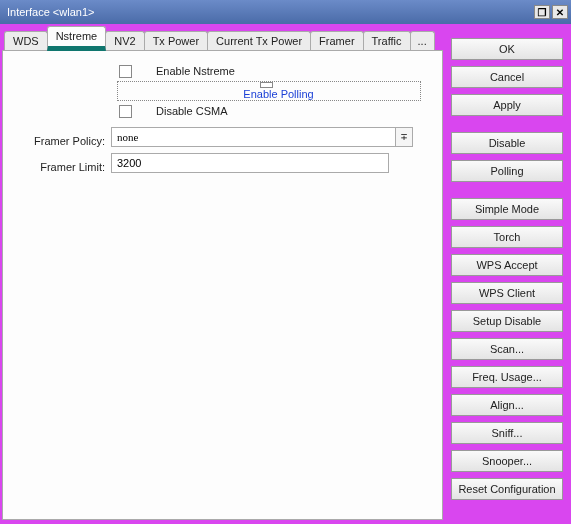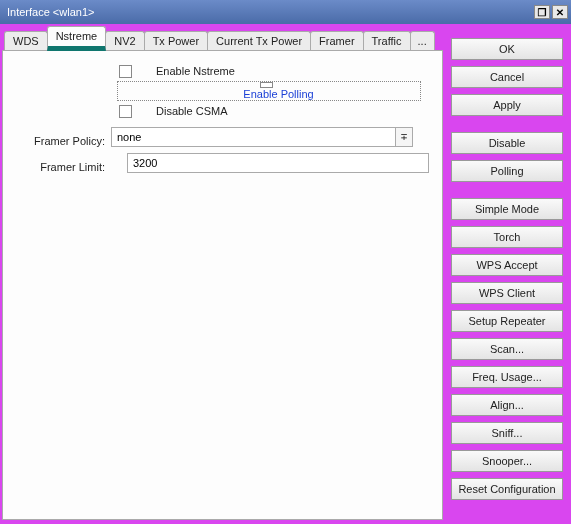--- a/index.html
+++ b/index.html
@@ -116,38 +116,38 @@
   }
   .select-input {
     flex: 1;
     height: 20px;
     border: 1px solid #aaa;
     border-right: none;
     background: #fff;
     padding: 0 5px;
     display: flex;
     align-items: center;
+    font-family: Liberation Serif, serif;
   }
   .select-btn {
     width: 18px; height: 20px;
     border: 1px solid #aaa;
     background: #f5f5f5;
     display: flex; align-items: center; justify-content: center;
     cursor: pointer;
     font-size: 9px;
   }
   .text-input {
-    width: 302px;
+    width: 278px;
     height: 20px;
     border: 1px solid #aaa;
     background: #fff;
     padding: 0 5px;
     display: flex;
     align-items: center;
-    margin-left: 16px;
   }
   .btn {
     display: block;
     width: 112px;
     height: 22px;
     margin-bottom: 6px;
     border: 1px solid #999;
     background: linear-gradient(#fafafa,#e4e4e4);
     border-radius: 0;
     text-align: center;
@@ -221,21 +221,21 @@
     <div class="btn">Cancel</div>
     <div class="btn">Apply</div>
     <div class="btn-gap"></div>
     <div class="btn">Disable</div>
     <div class="btn">Polling</div>
     <div class="btn-gap"></div>
     <div class="btn">Simple Mode</div>
     <div class="btn">Torch</div>
     <div class="btn">WPS Accept</div>
     <div class="btn">WPS Client</div>
-    <div class="btn">Setup Repeater</div>
+    <div class="btn">Setup Disable</div>
     <div class="btn">Scan...</div>
     <div class="btn">Freq. Usage...</div>
     <div class="btn">Align...</div>
     <div class="btn">Sniff...</div>
     <div class="btn">Snooper...</div>
     <div class="btn">Reset Configuration</div>
   </div>
 </div>
 
 </body></html>

